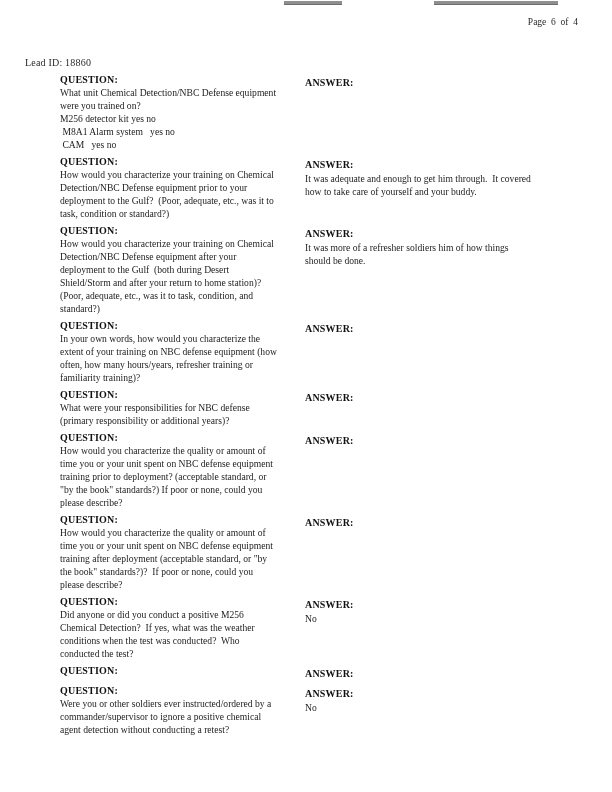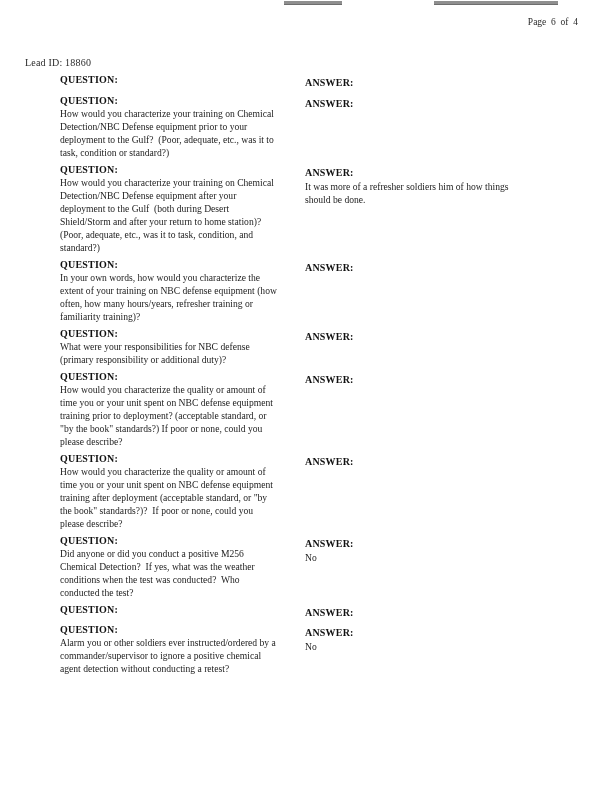--- a/index.html
+++ b/index.html
@@ -89,37 +89,44 @@
   <div class="redaction-bar bar-2"></div>
 
   <div class="lead-id">Lead ID: 18860</div>
   <div class="page-number">Page  6  of  4</div>
 
   <div class="content">
 
     <div class="qa-row">
       <div class="q-col">
         <div class="qa-label">QUESTION:</div>
+        <div class="qa-text">What unit Chemical Detection/NBC Defense equipment
+were you trained on?
+M256 detector kit yes no
+ M8A1 Alarm system   yes no
+ CAM   yes no</div>
       </div>
       <div class="a-col">
         <div class="qa-label">ANSWER:</div>
         <div class="qa-text"></div>
       </div>
     </div>
 
     <div class="qa-row">
       <div class="q-col">
         <div class="qa-label">QUESTION:</div>
         <div class="qa-text">How would you characterize your training on Chemical
 Detection/NBC Defense equipment prior to your
 deployment to the Gulf?  (Poor, adequate, etc., was it to
 task, condition or standard?)</div>
       </div>
       <div class="a-col">
         <div class="qa-label">ANSWER:</div>
+        <div class="qa-text">It was adequate and enough to get him through.  It covered
+how to take care of yourself and your buddy.</div>
       </div>
     </div>
 
     <div class="qa-row">
       <div class="q-col">
         <div class="qa-label">QUESTION:</div>
         <div class="qa-text">How would you characterize your training on Chemical
 Detection/NBC Defense equipment after your
 deployment to the Gulf  (both during Desert
 Shield/Storm and after your return to home station)?
@@ -144,21 +151,21 @@
       <div class="a-col">
         <div class="qa-label">ANSWER:</div>
         <div class="qa-text"></div>
       </div>
     </div>
 
     <div class="qa-row">
       <div class="q-col">
         <div class="qa-label">QUESTION:</div>
         <div class="qa-text">What were your responsibilities for NBC defense
-(primary responsibility or additional duty)?</div>
+(primary responsibility or additional years)?</div>
       </div>
       <div class="a-col">
         <div class="qa-label">ANSWER:</div>
         <div class="qa-text"></div>
       </div>
     </div>
 
     <div class="qa-row">
       <div class="q-col">
         <div class="qa-label">QUESTION:</div>
@@ -208,21 +215,21 @@
         <div class="qa-label">QUESTION:</div>
       </div>
       <div class="a-col">
         <div class="qa-label">ANSWER:</div>
       </div>
     </div>
 
     <div class="qa-row">
       <div class="q-col">
         <div class="qa-label">QUESTION:</div>
-        <div class="qa-text">Alarm you or other soldiers ever instructed/ordered by a
+        <div class="qa-text">Were you or other soldiers ever instructed/ordered by a
 commander/supervisor to ignore a positive chemical
 agent detection without conducting a retest?</div>
       </div>
       <div class="a-col">
         <div class="qa-label">ANSWER:</div>
         <div class="qa-text">No</div>
       </div>
     </div>
 
   </div>

